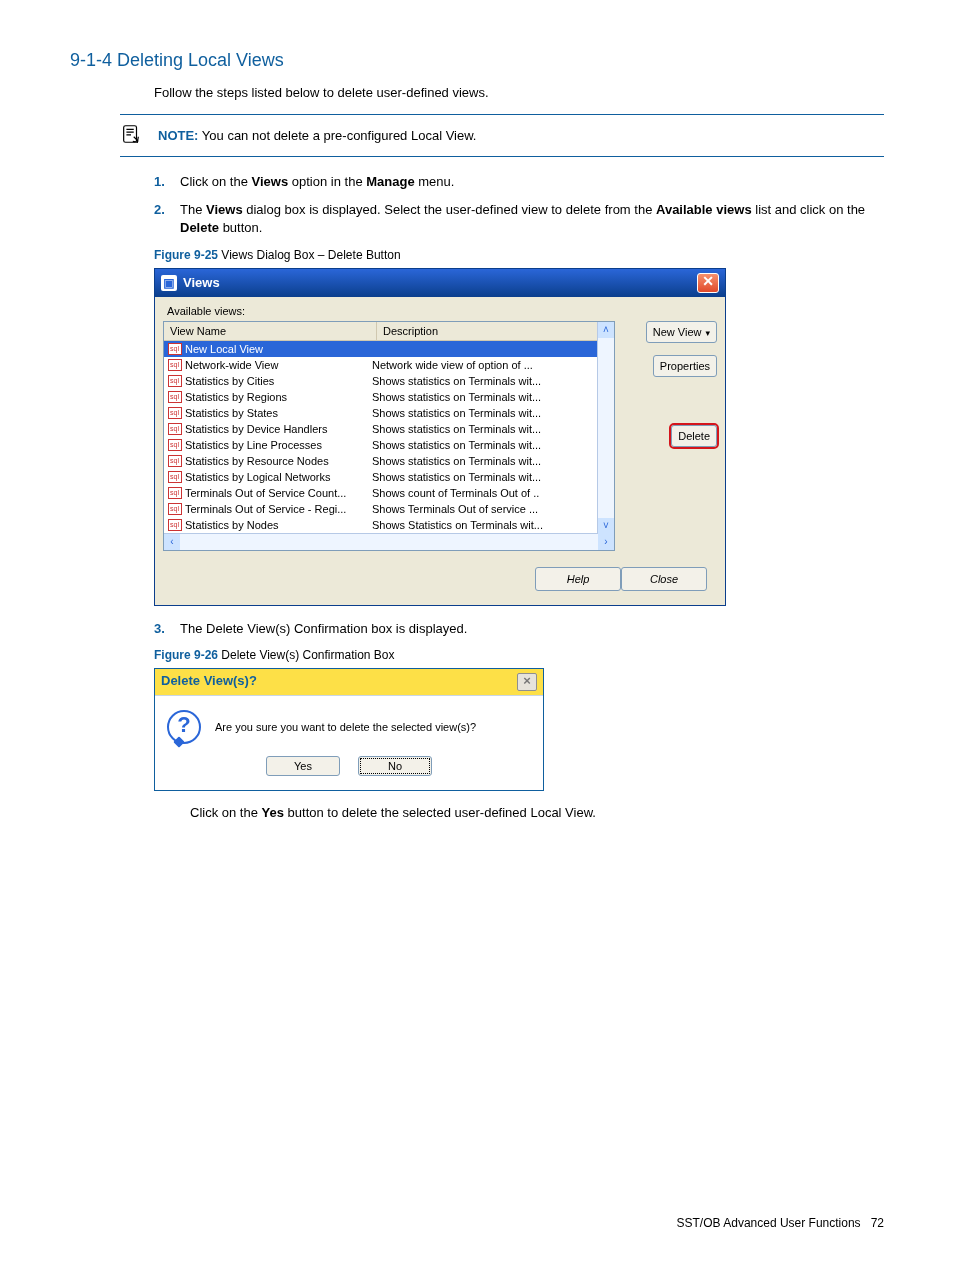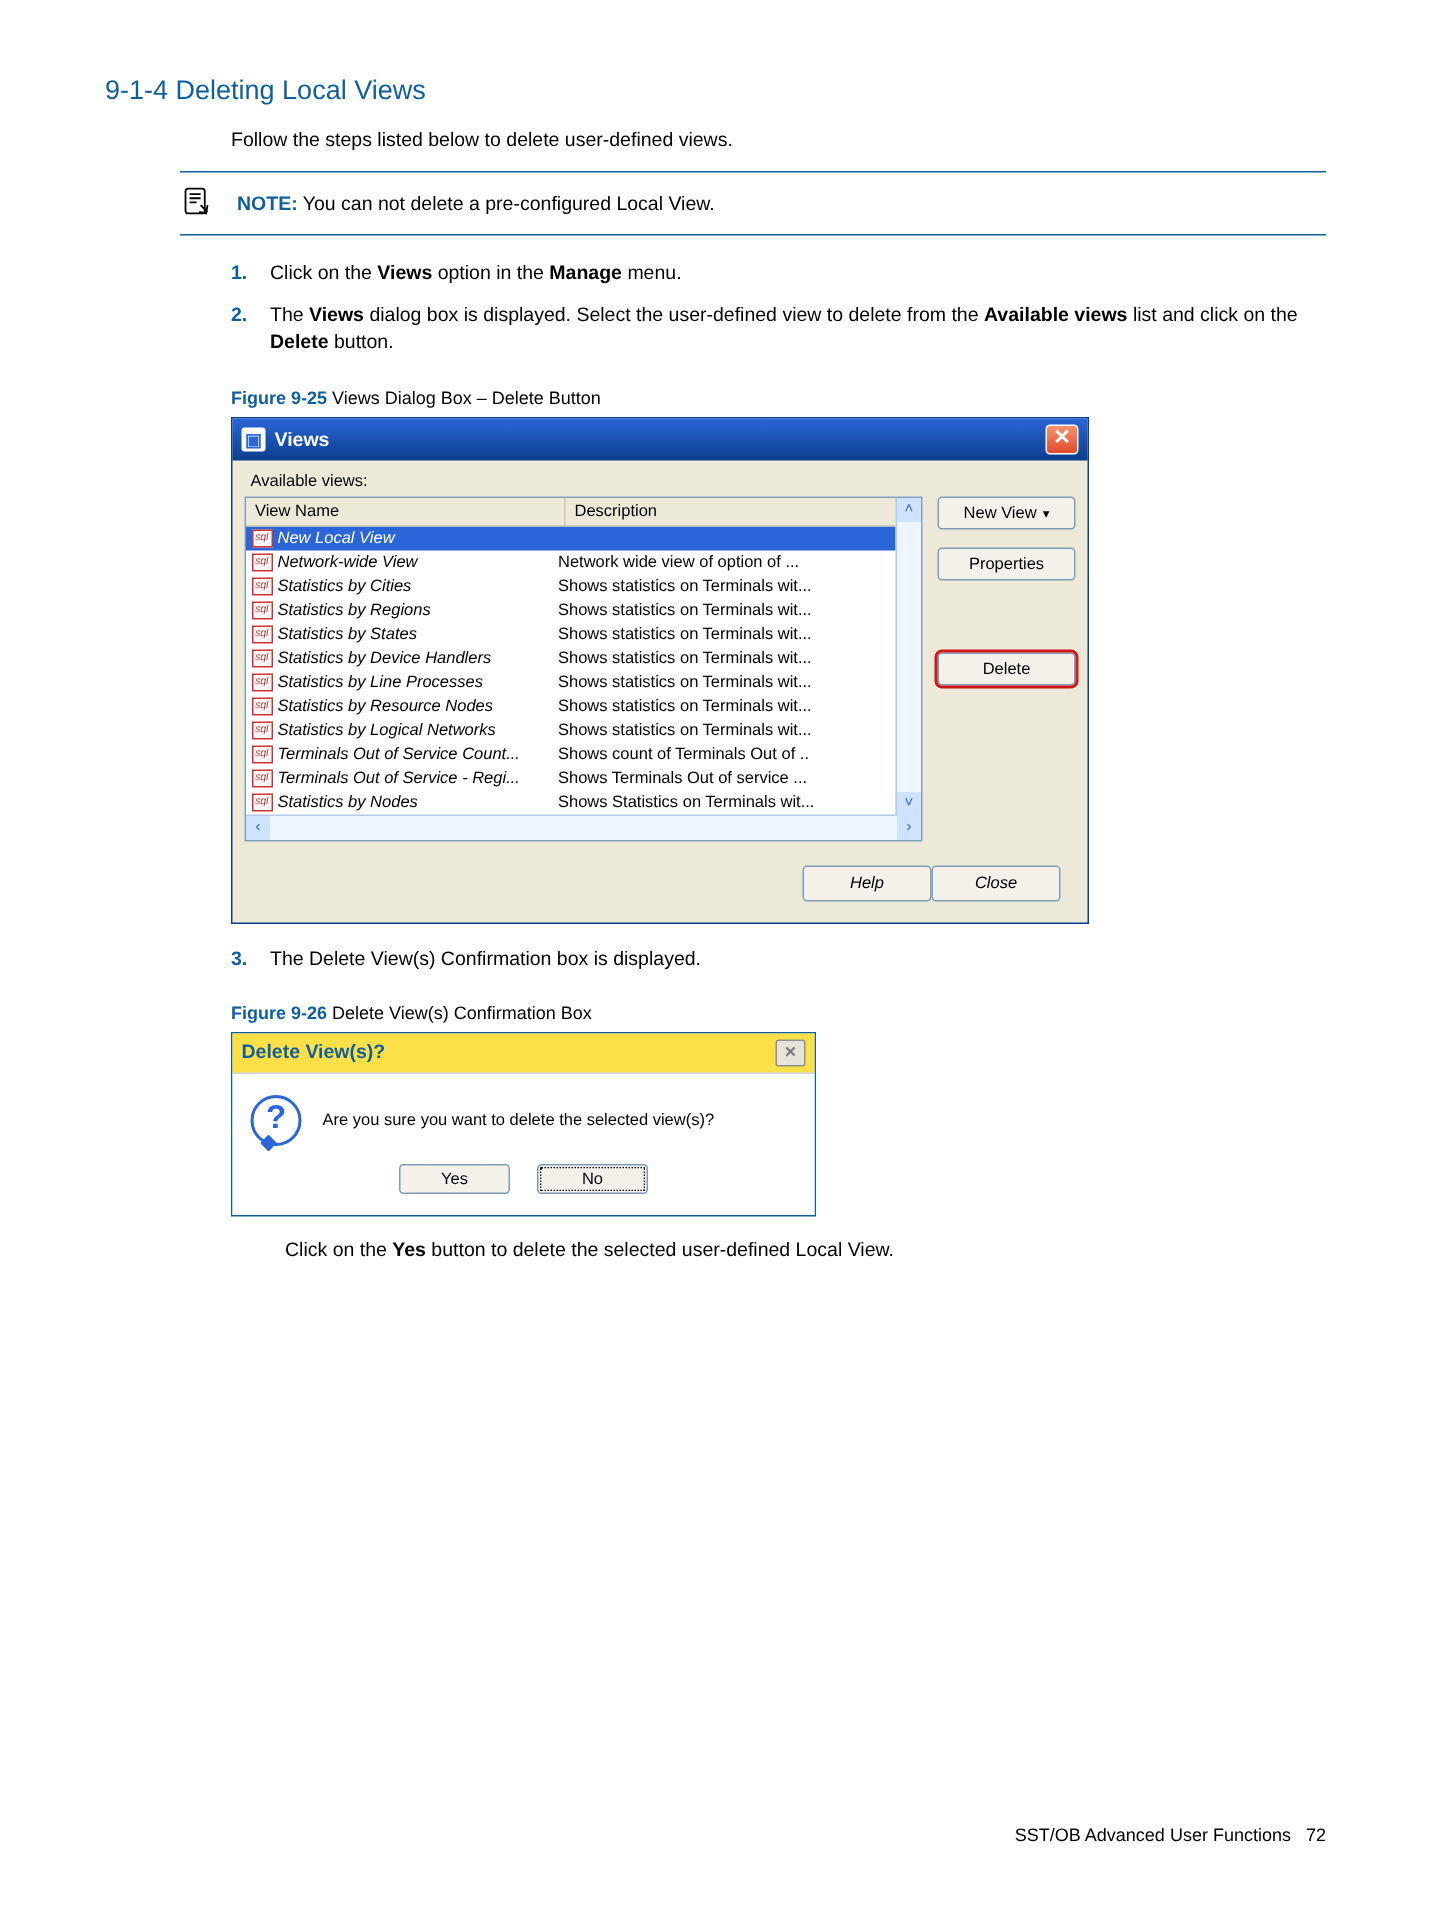--- a/index.html
+++ b/index.html
@@ -53,21 +53,21 @@
     left: 0;
     top: 0;
     font-weight: bold;
     color: #0f5f9e;
   }
   .fig-caption {
     margin-left: 84px;
     color: #0f5f9e;
     font-weight: bold;
     font-size: 12px;
-    margin-top: 20px;
+    margin-top: 0;
     margin-bottom: 6px;
   }
   .fig-caption .plain { color: #000; font-weight: normal; }
 
   
   .dialog {
     margin-left: 84px;
     width: 570px;
     border: 1px solid #0b3e8c;
     font-family: Tahoma, Arial, sans-serif;
@@ -127,21 +127,21 @@
     padding: 3px 6px;
     border-right: 1px solid #d0c8b0;
   }
   .col-name { width: 200px; }
   .col-desc { flex: 1; }
   .list-rows { max-height: 260px; overflow: hidden; }
   .row {
     display: flex;
     padding: 2px 0;
   }
-  .row .c1 { width: 200px; padding-left: 4px; display: flex; align-items: flex-start; font-style: italic; }
+  .row .c1 { width: 200px; padding-left: 4px; display: flex; align-items: flex-start; }
   .row .c2 { flex: 1; padding-left: 4px; }
   .row.selected { background: #2a66d8; color: #fff; }
   .row .ricon {
     width: 14px; height: 12px;
     margin-right: 3px;
     display: inline-block;
     background: #fff;
     border: 1px solid #c33;
     position: relative;
     font-size: 7px;
@@ -170,20 +170,21 @@
     width: 16px; text-align: center; color: #2a66d8; font-size: 10px; line-height: 16px;
     background: #cde3ff;
   }
   .hbar .sp { flex: 1; }
   .side-buttons {
     width: 92px;
     padding-left: 10px;
     display: flex;
     flex-direction: column;
     gap: 12px;
+    align-items: flex-end;
   }
   .winbtn {
     border: 1px solid #7f9db9;
     background: #f3f1e9;
     border-radius: 3px;
     padding: 4px 6px;
     text-align: center;
     font-size: 11px;
     font-family: Tahoma, Arial, sans-serif;
   }

